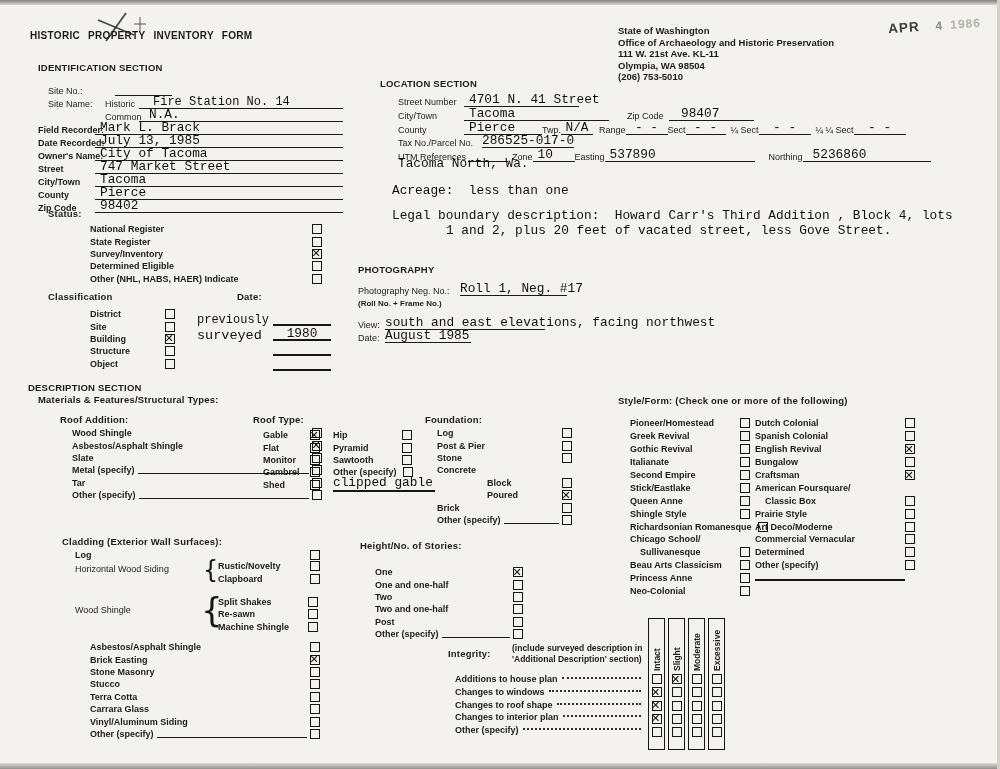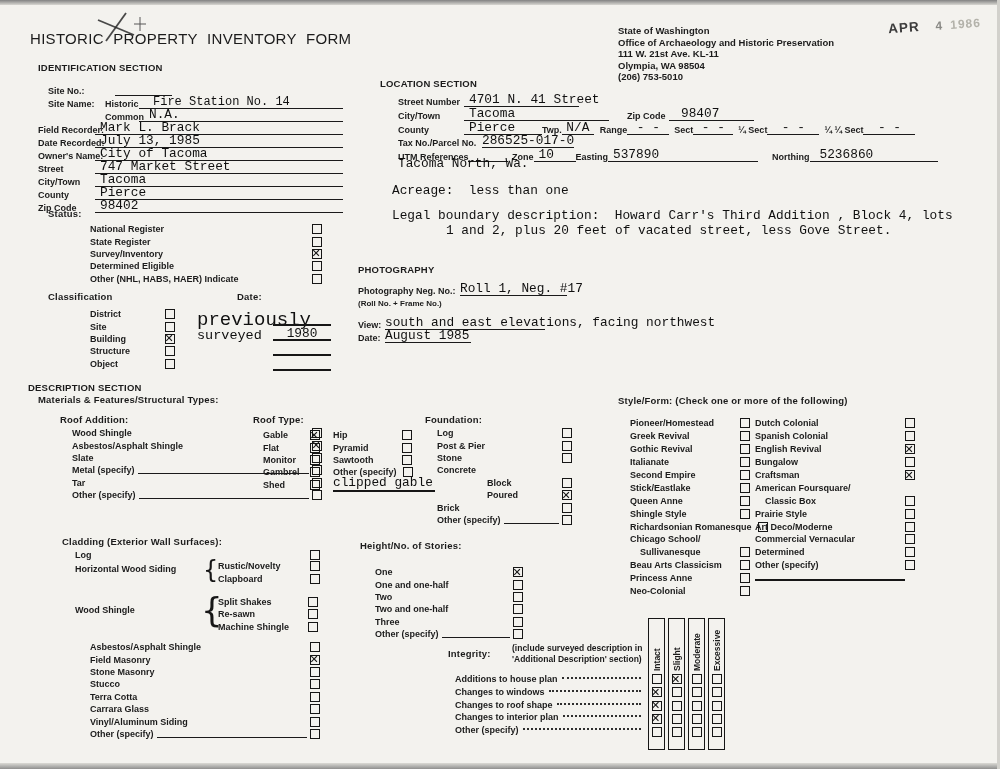--- a/index.html
+++ b/index.html
@@ -1,21 +1,21 @@
 <!DOCTYPE html>
 <html><head>
 <meta charset="utf-8">
 <style>
   *{margin:0;padding:0;box-sizing:border-box}
   html,body{background:#6f6f6f}
   .page{position:relative;width:1000px;height:769px;background:#f3f2ee;overflow:hidden;
         font-family:"Liberation Sans",sans-serif;color:#1b1b1b}
   .abs{position:absolute}
   .h{font-weight:bold;font-size:9.5px;letter-spacing:.2px;white-space:nowrap}
-  .lbl{font-weight:bold;font-size:9px;white-space:nowrap}
+  .lbl{font-weight:normal;font-size:9px;white-space:nowrap}
   .sm{font-weight:bold;font-size:8px;white-space:nowrap}
   .mono{font-family:"Liberation Mono","DejaVu Sans Mono",monospace;font-size:12.8px;
         white-space:pre;color:#101010;line-height:12px}
   .wline{display:inline-flex;align-items:center;border-bottom:1.6px solid #1a1a1a;height:13px;flex:none}
   .ctr{justify-content:center}
   .bline{border-bottom:1.6px solid #1a1a1a;height:13px;flex:none}
   .frow{display:flex;align-items:flex-end;height:13px}
   .flabel{flex:none;width:57px;font-weight:bold;font-size:9px;white-space:nowrap}
   .fline{flex:1;border-bottom:1.6px solid #1a1a1a;height:13px;display:flex;align-items:flex-end}
   .fval{padding-left:5px}
@@ -37,21 +37,21 @@
   .brace{position:absolute;font-family:"DejaVu Sans",sans-serif;color:#161616;font-weight:400}
   .dline{width:58px;border-bottom:2px solid #161616;height:13px;display:flex;justify-content:center;margin-top:2px}
   .agency{font-weight:bold;font-size:9.5px;line-height:11.5px;white-space:nowrap}
   .stamp{transform:rotate(-4deg);font-weight:bold;font-family:"Liberation Sans",sans-serif;white-space:nowrap}
   .stamp .m{font-size:13.5px;color:#3c3c3c;letter-spacing:1px}
   .stamp .d{font-size:12px;color:#8a8a86;margin-left:16px}
   .stamp .y{font-size:12px;color:#b3b2aa;margin-left:8px;letter-spacing:1px}
   .edge-top{position:absolute;left:0;top:0;right:0;height:5px;background:linear-gradient(#828282,#d8d7d2)}
   .edge-bottom{position:absolute;left:0;bottom:0;right:0;height:6px;background:linear-gradient(#dbdad5,#8f8f8f)}
   .edge-right{position:absolute;right:0;top:0;bottom:0;width:3px;background:#d2d1cc}
-  .title{font-weight:normal;font-size:15px;letter-spacing:.3px;word-spacing:5px;white-space:nowrap}
+  .title{font-weight:bold;font-size:10px;letter-spacing:.3px;word-spacing:5px;white-space:nowrap}
 </style>
 </head>
 <body>
 
 <div class="page">
   <div class="edge-top"></div>
   <div class="edge-bottom"></div>
   <div class="edge-right"></div>
 
   <svg class="abs" style="left:90px;top:8px" width="58" height="36">
@@ -217,21 +217,21 @@
           <span class="cklabel">Other (NHL, HABS, HAER) Indicate</span>
           <span class="ckfill"></span>
           <span class="cb"></span>
         </div>
       </div>
   </div>
 
   <div class="abs" style="left:180px;top:291px;width:172px">
     <div class="h" style="margin-left:57px">Date:</div>
     <div class="abs" style="left:17px;top:22px">
-      <div class="mono" style="font-size:19px;line-height:15px">previously</div>
+      <div class="mono" style="font-size:12px;line-height:15px">previously</div>
       <div class="mono" style="font-size:13.5px;line-height:15px">surveyed</div>
     </div>
     <div class="abs" style="left:93px;top:20px">
 
         <div class="dline">
           <span class="mono"></span>
         </div>
 
         <div class="dline">
           <span class="mono">1980</span>
@@ -272,21 +272,21 @@
             <span class="mono fval">Pierce</span>
           </span>
         <span class="lbl">Twp.</span>
         <span class="wline ctr" style="width:32px">
             <span class="mono">N/A</span>
           </span>
         <span class="lbl" style="margin-left:6px">Range</span>
         <span class="wline ctr" style="width:42px">
             <span class="mono">- -</span>
           </span>
-        <span class="lbl" style="margin-left:5px">Sect</span>
+        <span class="lbl" style="">Sect</span>
         <span class="wline ctr" style="width:40px">
             <span class="mono">- -</span>
           </span>
         <span class="lbl" style="margin-left:5px">¼ Sect</span>
         <span class="wline ctr" style="width:52px">
             <span class="mono">- -</span>
           </span>
         <span class="lbl" style="margin-left:5px">¼ ¼ Sect</span>
         <span class="wline ctr" style="width:52px">
             <span class="mono">- -</span>
@@ -718,21 +718,21 @@
       </div>
     <div class="abs" style="left:28px;top:105px;width:230px">
 
         <div class="ckrow">
           <span class="cklabel">Asbestos/Asphalt Shingle</span>
           <span class="ckfill"></span>
           <span class="cb"></span>
         </div>
 
         <div class="ckrow">
-          <span class="cklabel">Field Masonry</span>
+          <span class="cklabel">Brick Easting</span>
           <span class="ckfill"></span>
           <span class="cb checked"></span>
         </div>
 
         <div class="ckrow">
           <span class="cklabel">Stone Masonry</span>
           <span class="ckfill"></span>
           <span class="cb"></span>
         </div>
 
@@ -790,21 +790,21 @@
           <span class="cb"></span>
         </div>
 
         <div class="ckrow">
           <span class="cklabel">Two and one-half</span>
           <span class="ckfill"></span>
           <span class="cb"></span>
         </div>
 
         <div class="ckrow">
-          <span class="cklabel">Three</span>
+          <span class="cklabel">Post</span>
           <span class="ckfill"></span>
           <span class="cb"></span>
         </div>
 
         <div class="ckrow">
           <span class="cklabel">Other (specify)</span>
           <span class="ckfill lined"></span>
           <span class="cb"></span>
         </div>
       </div>

